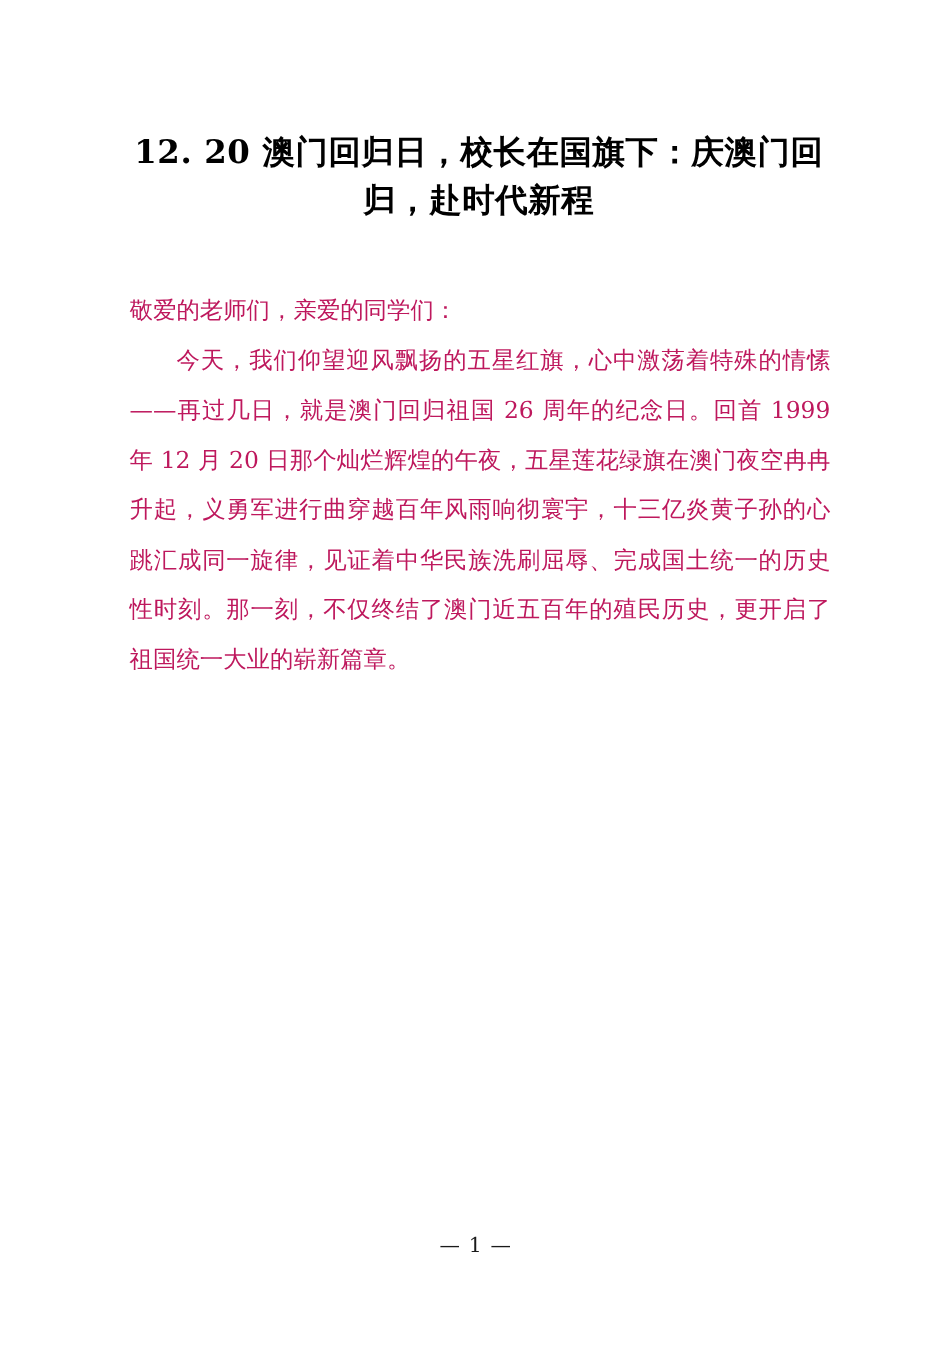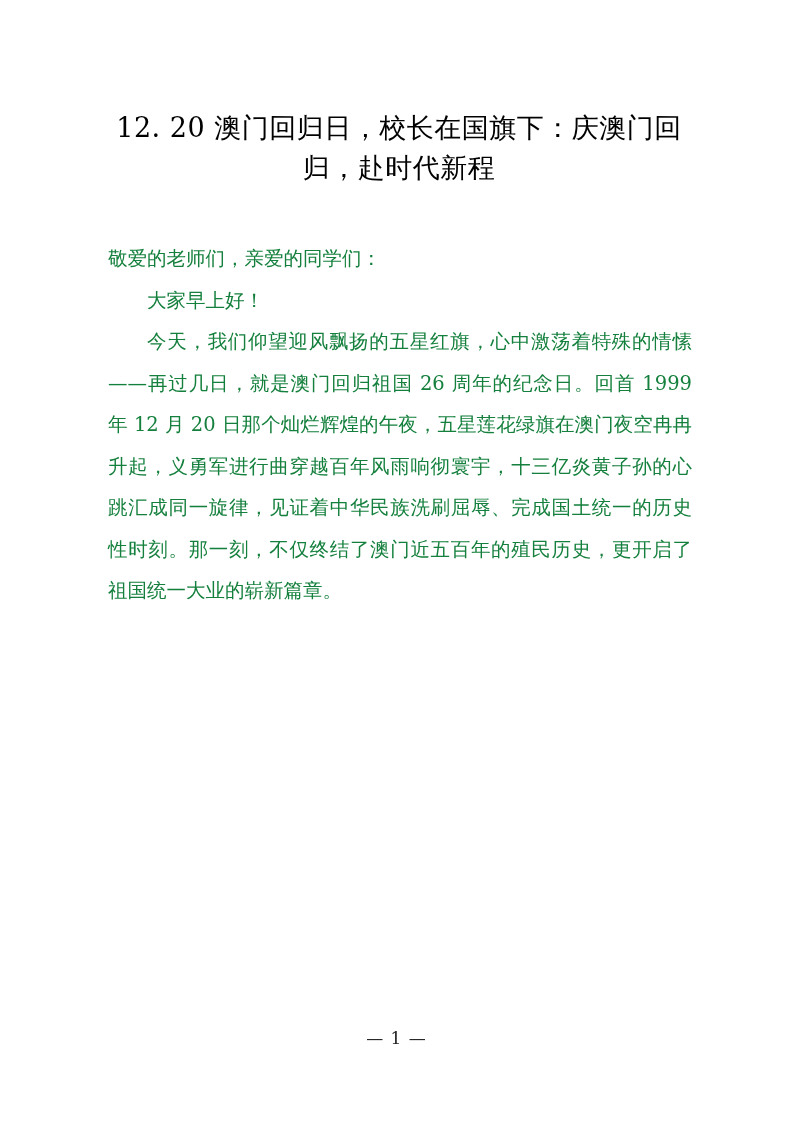--- a/index.html
+++ b/index.html
@@ -16,35 +16,35 @@
     overflow: hidden;
     box-sizing: border-box;
   }
   .doc-title {
     position: absolute;
     left: 108px;
     top: 108px;
     width: 582px;
     text-align: center;
     font-family: "DejaVu Serif", "Liberation Serif", serif;
-    font-weight: normal;
+    font-weight: bold;
     font-size: 27px;
     line-height: 40px;
     color: #000000;
     letter-spacing: 0.5px;
   }
   .body-block {
     position: absolute;
     left: 108px;
     top: 238px;
     width: 584px;
     font-family: "DejaVu Serif", "Liberation Serif", serif;
     font-size: 19.5px;
     line-height: 41.5px;
-    color: #15803d;
+    color: #be185d;
     text-align: justify;
     text-justify: inter-ideograph;
   }
   .para {
     margin: 0;
     padding: 0;
     text-indent: 2em;
     text-align: justify;
     text-justify: inter-ideograph;
     word-break: break-all;
@@ -66,19 +66,18 @@
 </style>
 </head>
 <body>
 
 <div class="page">
 
   <div class="doc-title">12. 20 澳门回归日，校长在国旗下：庆澳门回归，赴时代新程</div>
 
   <div class="body-block">
     <p class="para no-indent">敬爱的老师们，亲爱的同学们：</p>
-    <p class="para">大家早上好！</p>
     <p class="para">今天，我们仰望迎风飘扬的五星红旗，心中激荡着特殊的情愫——再过几日，就是澳门回归祖国 26 周年的纪念日。回首 1999 年 12 月 20 日那个灿烂辉煌的午夜，五星莲花绿旗在澳门夜空冉冉升起，义勇军进行曲穿越百年风雨响彻寰宇，十三亿炎黄子孙的心跳汇成同一旋律，见证着中华民族洗刷屈辱、完成国土统一的历史性时刻。那一刻，不仅终结了澳门近五百年的殖民历史，更开启了祖国统一大业的崭新篇章。</p>
   </div>
 
   <div class="page-footer">— 1 —</div>
 
 </div>
 
 </body></html>

